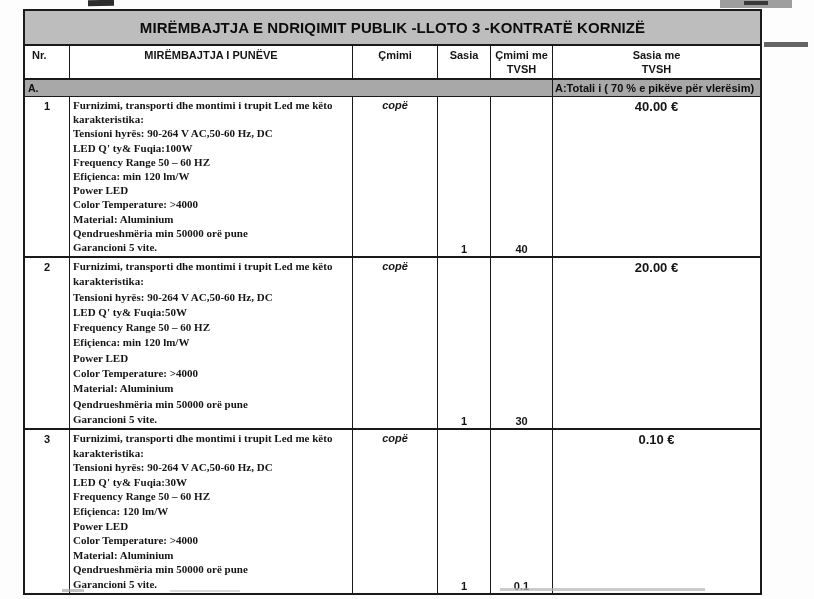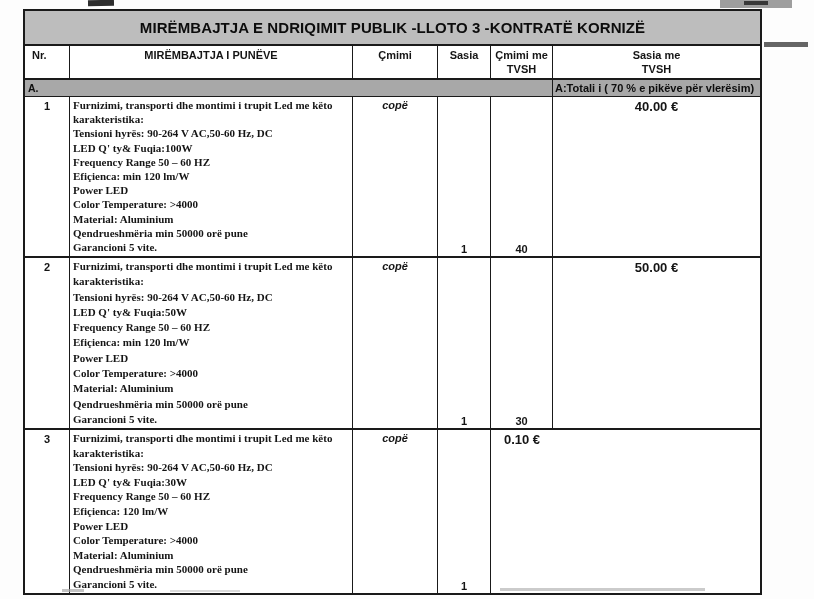--- a/index.html
+++ b/index.html
@@ -140,39 +140,40 @@
           <div class="dline">Efiçienca: min 120 lm/W</div>
           <div class="dline">Power LED</div>
           <div class="dline">Color Temperature: &gt;4000</div>
           <div class="dline">Material: Aluminium</div>
           <div class="dline">Qendrueshmëria min 50000 orë pune</div>
           <div class="dline">Garancioni 5 vite.</div>
         </div>
     <div class="cell c-unit">copë</div>
     <div class="cell c-qty">1</div>
     <div class="cell c-price">30</div>
-    <div class="cell c-sum">50.00 €</div>
+    <div class="cell c-sum">20.00 €</div>
   </div>
       <div class="grid6 item row-h2">
     <div class="cell c-nr">3</div>
     <div class="cell c-desc">
           <div class="dline">Furnizimi, transporti dhe montimi i trupit Led me këto</div>
           <div class="dline">karakteristika:</div>
           <div class="dline">Tensioni hyrës: 90-264 V AC,50-60 Hz, DC</div>
           <div class="dline">LED Q' ty&amp; Fuqia:30W</div>
           <div class="dline">Frequency Range 50 – 60 HZ</div>
           <div class="dline">Efiçienca: 120 lm/W</div>
           <div class="dline">Power LED</div>
           <div class="dline">Color Temperature: &gt;4000</div>
           <div class="dline">Material: Aluminium</div>
           <div class="dline">Qendrueshmëria min 50000 orë pune</div>
           <div class="dline">Garancioni 5 vite.</div>
         </div>
     <div class="cell c-unit">copë</div>
     <div class="cell c-qty">1</div>
+    <div class="cell c-price">0.1</div>
     <div class="cell c-sum">0.10 €</div>
   </div>
     </div>
 </div>
 
 <div class="art a1"></div>
 <div class="art a2"></div>
 <div class="art a3"></div>
 <div class="art a4"></div>
 <div class="art a5"></div>

